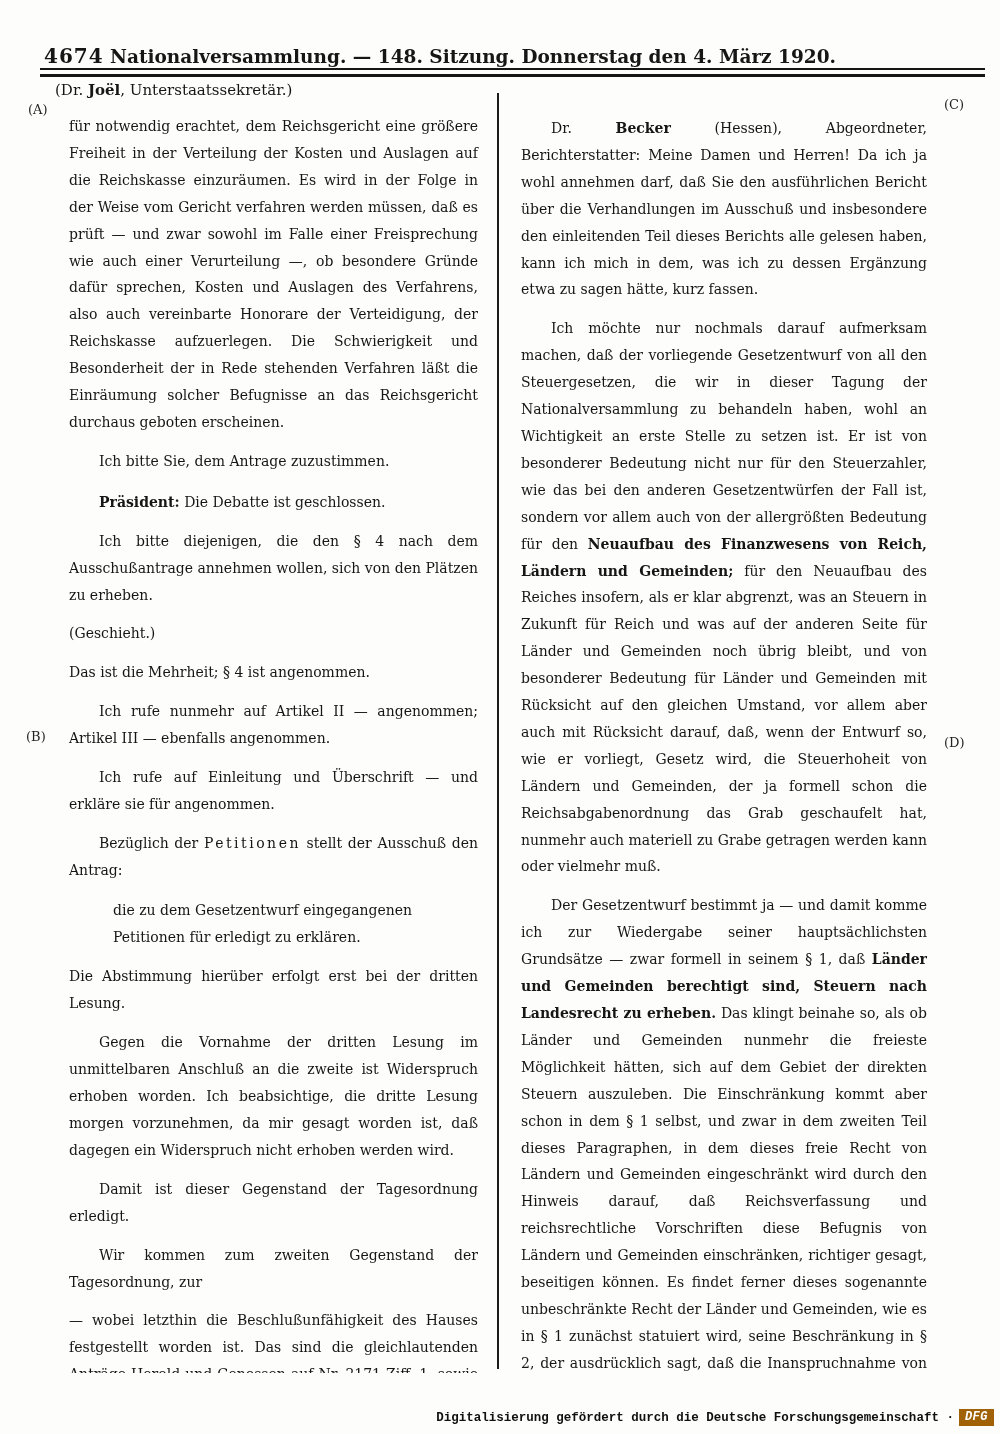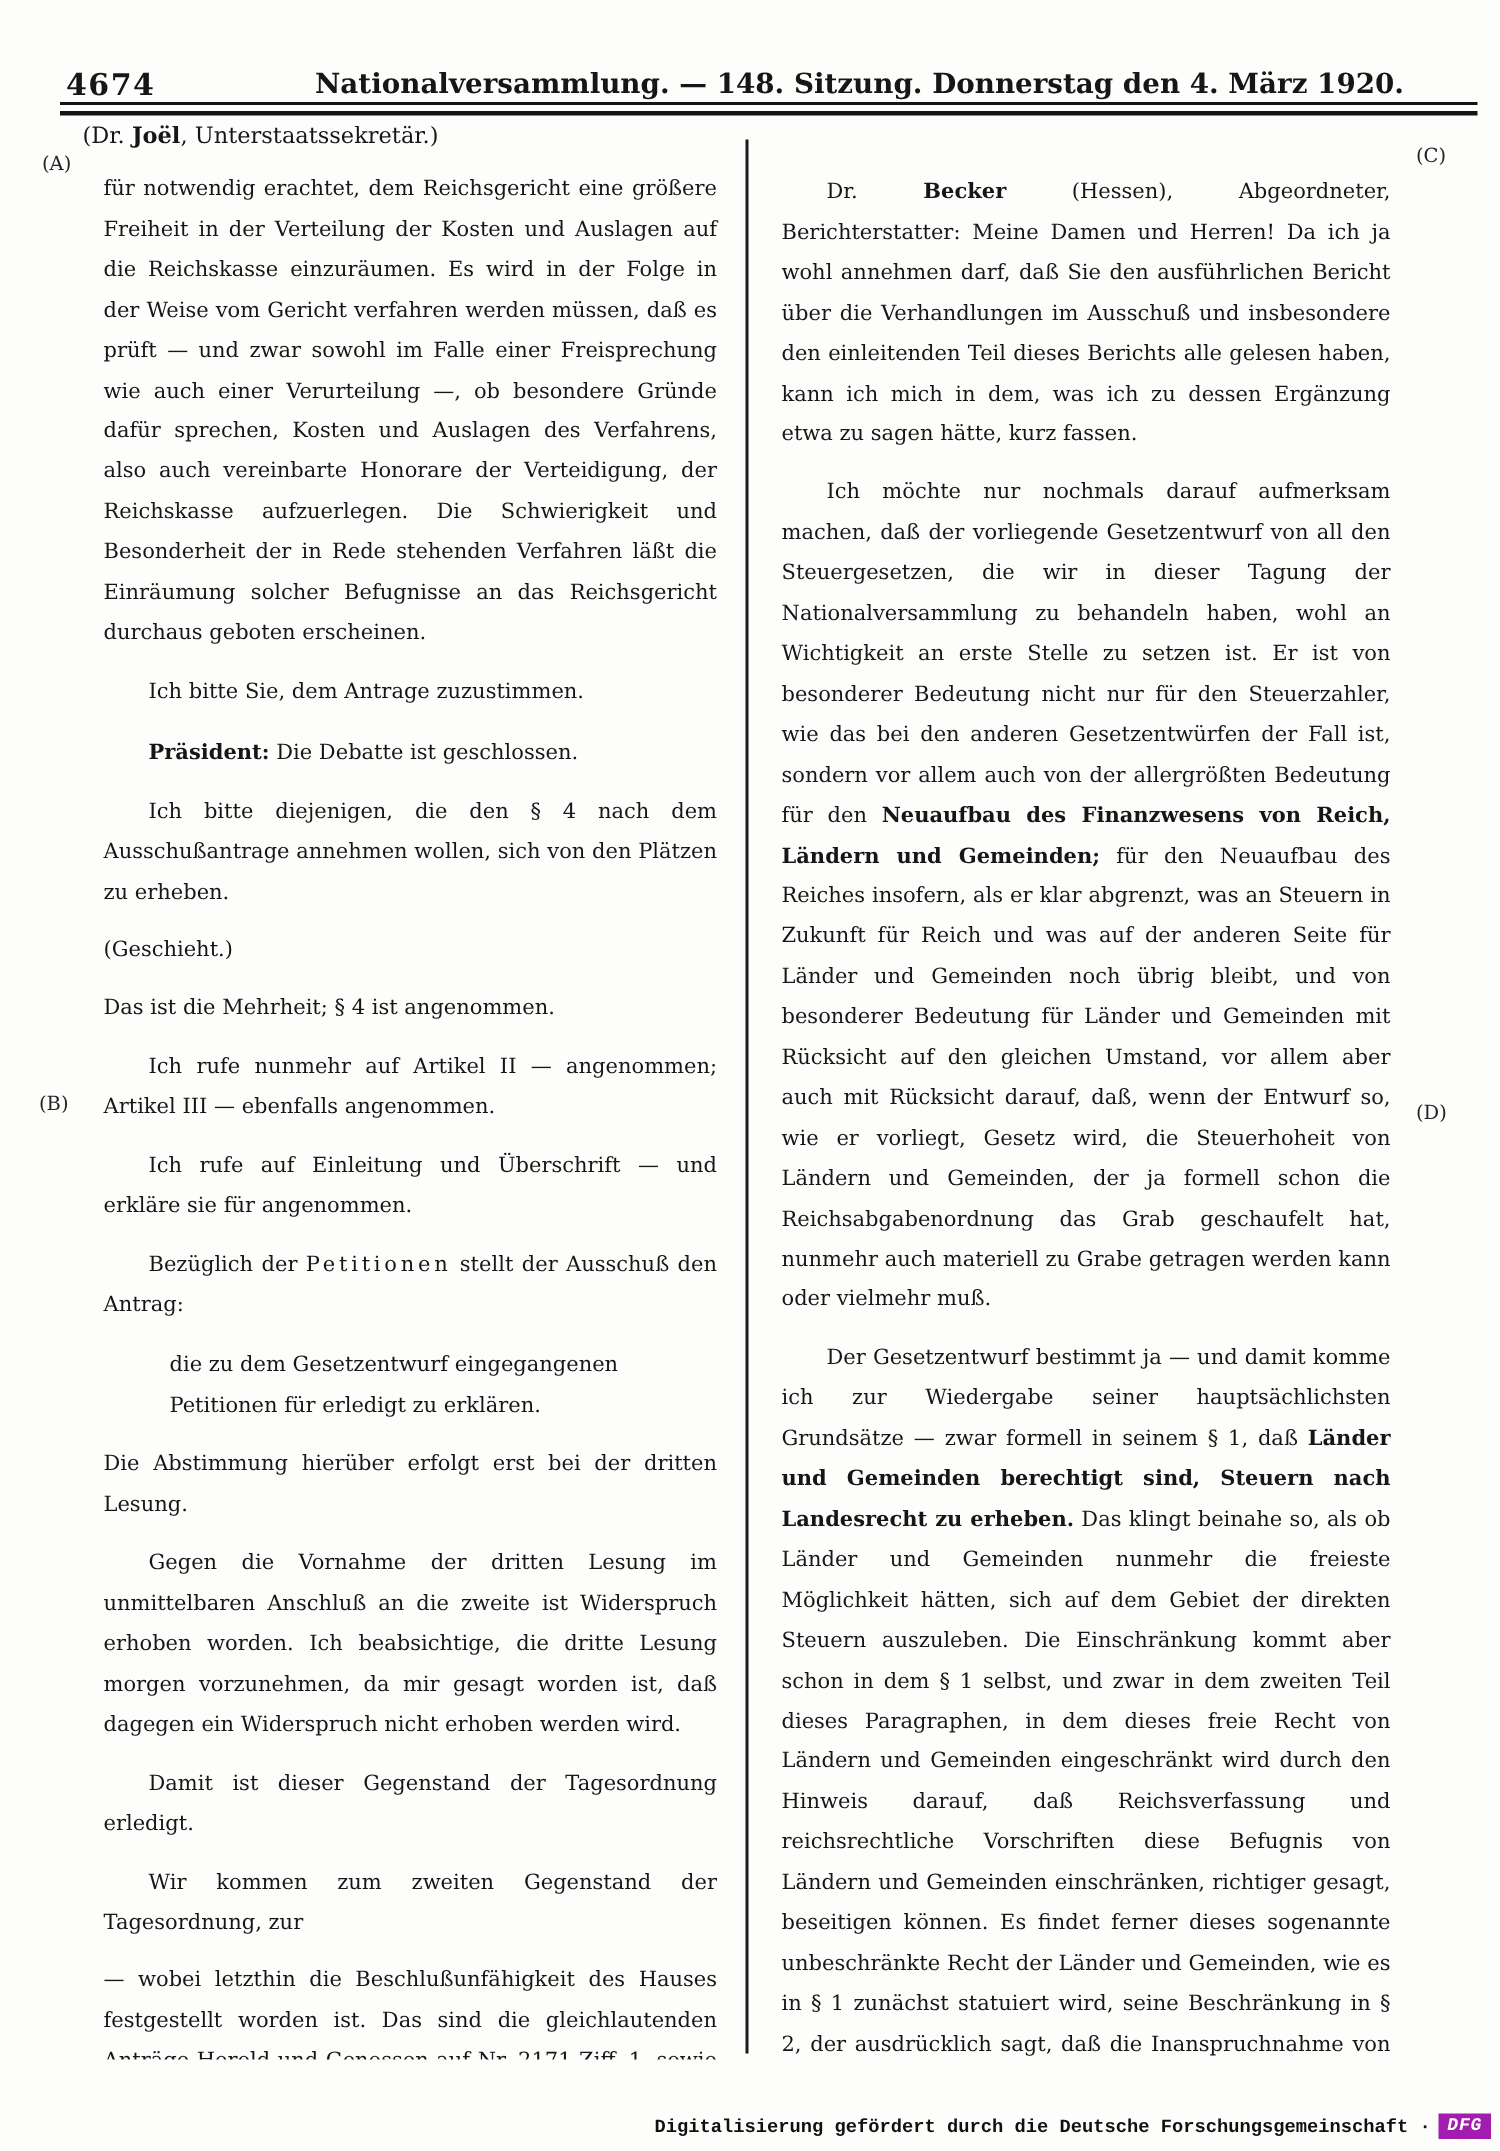--- a/index.html
+++ b/index.html
@@ -12,21 +12,21 @@
     font-family:"DejaVu Serif", serif;
     overflow:hidden;
   }
   
   .page-number{
     position:absolute;left:44px;top:44px;
     font-size:20px;font-weight:bold;letter-spacing:1px;
   }
   .header-title{
     position:absolute;left:110px;right:64px;top:46px;
-    text-align:right;font-size:18.5px;font-weight:bold;
+    text-align:left;font-size:18.5px;font-weight:bold;
   }
   .rule-1{position:absolute;left:40px;right:15px;top:68px;height:2px;background:#151515;}
   .rule-2{position:absolute;left:40px;right:15px;top:74px;height:3px;background:#151515;}
   .speaker-note{
     position:absolute;left:55px;top:81px;
     font-size:15px;
   }
   
   .col{
     position:absolute;top:101px;height:1272px;overflow:hidden;
@@ -107,16 +107,16 @@
       <p class="pn"><span>— wobei letzthin die Beschlußunfähigkeit des Hauses festgestellt worden ist. Das sind die gleichlautenden Anträge Herold und Genossen auf Nr. 2171 Ziff. 1, sowie Dr. Düringer und Genossen auf Nr. 2188 Ziff. 1, im § 12 Ziff. 12 Abs. 1 die Worte „zehn Jahre“ zu ersetzen durch die Worte „fünf Jahre“.</span></p>
     </div>
   <div class="col col-right">
       <p class="p gap"><span>Dr. </span><span class="b">Becker</span><span> (Hessen), Abgeordneter, Berichterstatter: Meine Damen und Herren! Da ich ja wohl annehmen darf, daß Sie den ausführlichen Bericht über die Verhandlungen im Ausschuß und insbesondere den einleitenden Teil dieses Berichts alle gelesen haben, kann ich mich in dem, was ich zu dessen Ergänzung etwa zu sagen hätte, kurz fassen.</span></p>
       <p class="p"><span>Ich möchte nur nochmals darauf aufmerksam machen, daß der vorliegende Gesetzentwurf von all den Steuergesetzen, die wir in dieser Tagung der Nationalversammlung zu behandeln haben, wohl an Wichtigkeit an erste Stelle zu setzen ist. Er ist von besonderer Bedeutung nicht nur für den Steuerzahler, wie das bei den anderen Gesetzentwürfen der Fall ist, sondern vor allem auch von der allergrößten Bedeutung für den </span><span class="b">Neuaufbau des Finanzwesens von Reich, Ländern und Gemeinden;</span><span> für den Neuaufbau des Reiches insofern, als er klar abgrenzt, was an Steuern in Zukunft für Reich und was auf der anderen Seite für Länder und Gemeinden noch übrig bleibt, und von besonderer Bedeutung für Länder und Gemeinden mit Rücksicht auf den gleichen Umstand, vor allem aber auch mit Rücksicht darauf, daß, wenn der Entwurf so, wie er vorliegt, Gesetz wird, die Steuerhoheit von Ländern und Gemeinden, der ja formell schon die Reichsabgabenordnung das Grab geschaufelt hat, nunmehr auch materiell zu Grabe getragen werden kann oder vielmehr muß.</span></p>
       <p class="p"><span>Der Gesetzentwurf bestimmt ja — und damit komme ich zur Wiedergabe seiner hauptsächlichsten Grundsätze — zwar formell in seinem § 1, daß </span><span class="b">Länder und Gemeinden berechtigt sind, Steuern nach Landesrecht zu erheben.</span><span> Das klingt beinahe so, als ob Länder und Gemeinden nunmehr die freieste Möglichkeit hätten, sich auf dem Gebiet der direkten Steuern auszuleben. Die Einschränkung kommt aber schon in dem § 1 selbst, und zwar in dem zweiten Teil dieses Paragraphen, in dem dieses freie Recht von Ländern und Gemeinden eingeschränkt wird durch den Hinweis darauf, daß Reichsverfassung und reichsrechtliche Vorschriften diese Befugnis von Ländern und Gemeinden einschränken, richtiger gesagt, beseitigen können. Es findet ferner dieses sogenannte unbeschränkte Recht der Länder und Gemeinden, wie es in § 1 zunächst statuiert wird, seine Beschränkung in § 2, der ausdrücklich sagt, daß die Inanspruchnahme von Steuern für das Reich die Erhebung gleichartiger Steuern, also auch die Erhebung von Zuschlägen für Länder und Gemeinden, ausschließt, wenn nicht etwa wieder umgekehrt reichsrechtlich ein anderes vorgeschrieben ist.</span></p>
     </div>
 
   <div class="footer">
     <span>Digitalisierung gefördert durch die Deutsche Forschungsgemeinschaft ·</span>
-    <span class="dfg-logo" title="DFG" style="background: #a21caf; text-align: center;">DFG</span>
+    <span class="dfg-logo" title="DFG" style="background: #a16207; text-align: center;">DFG</span>
   </div>
 
 </div>
 
 </body></html>

